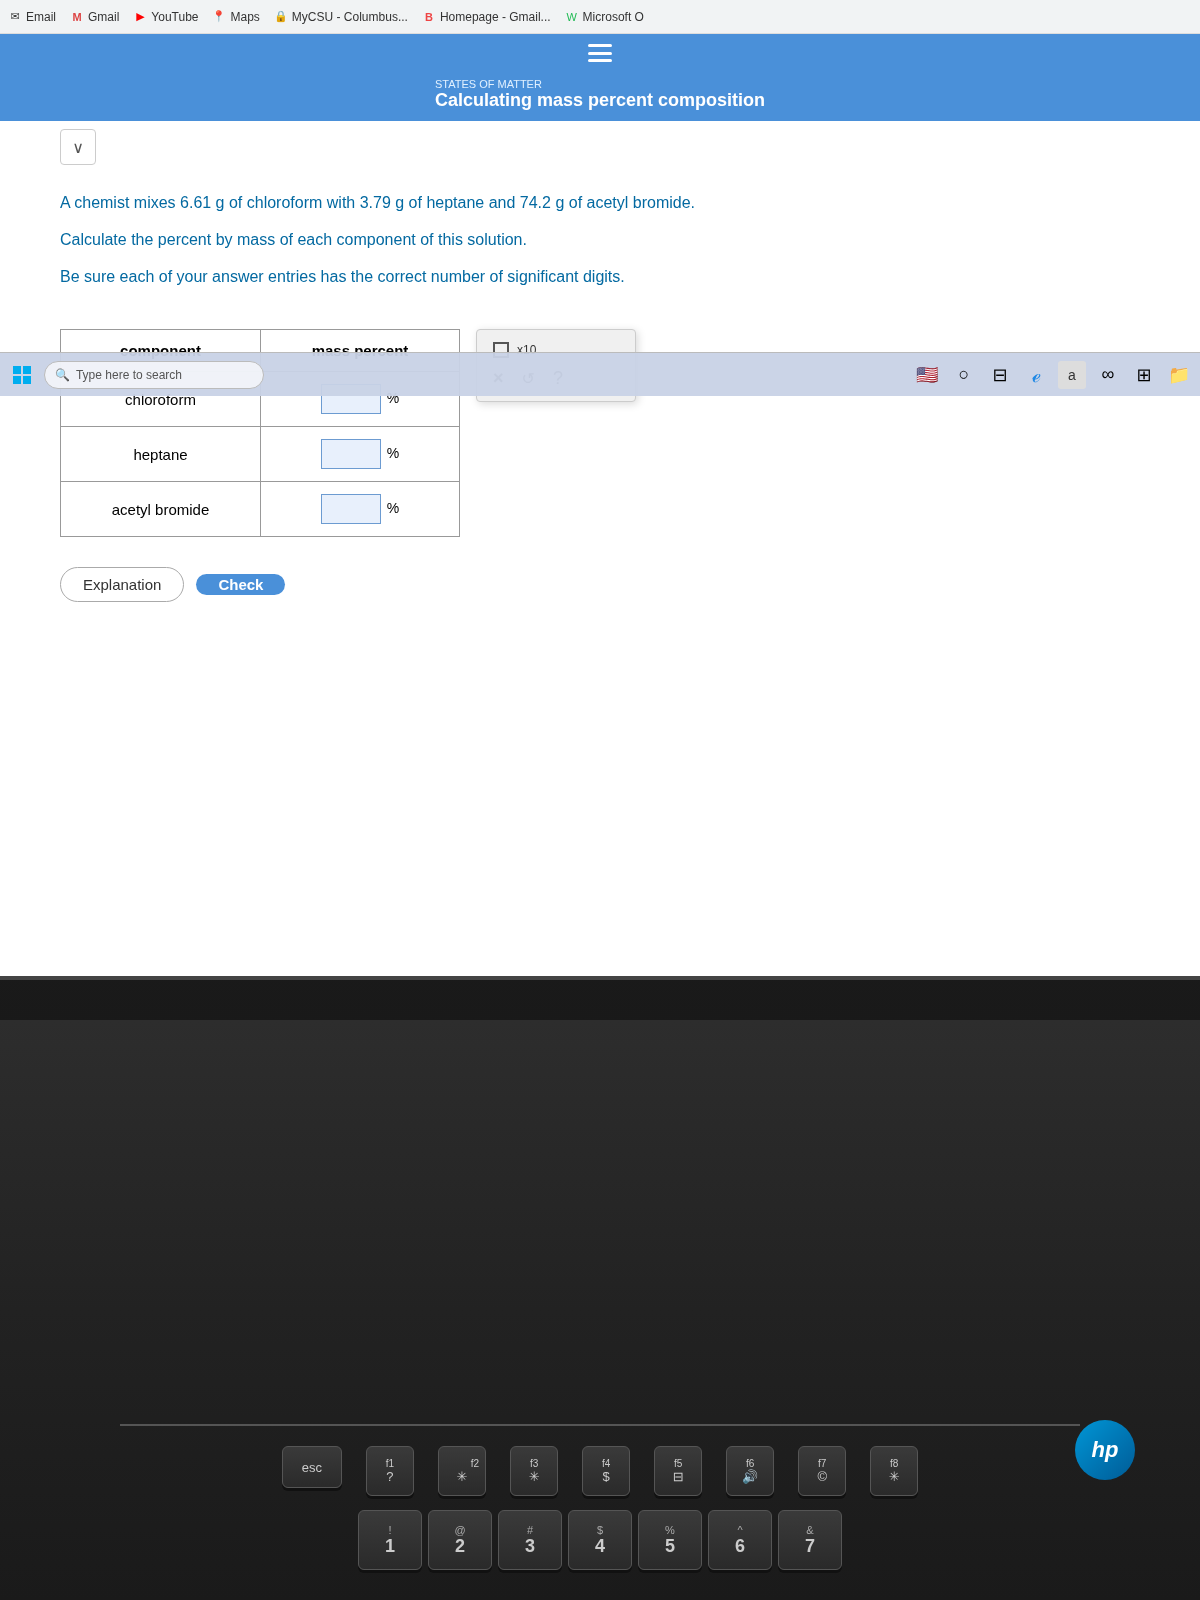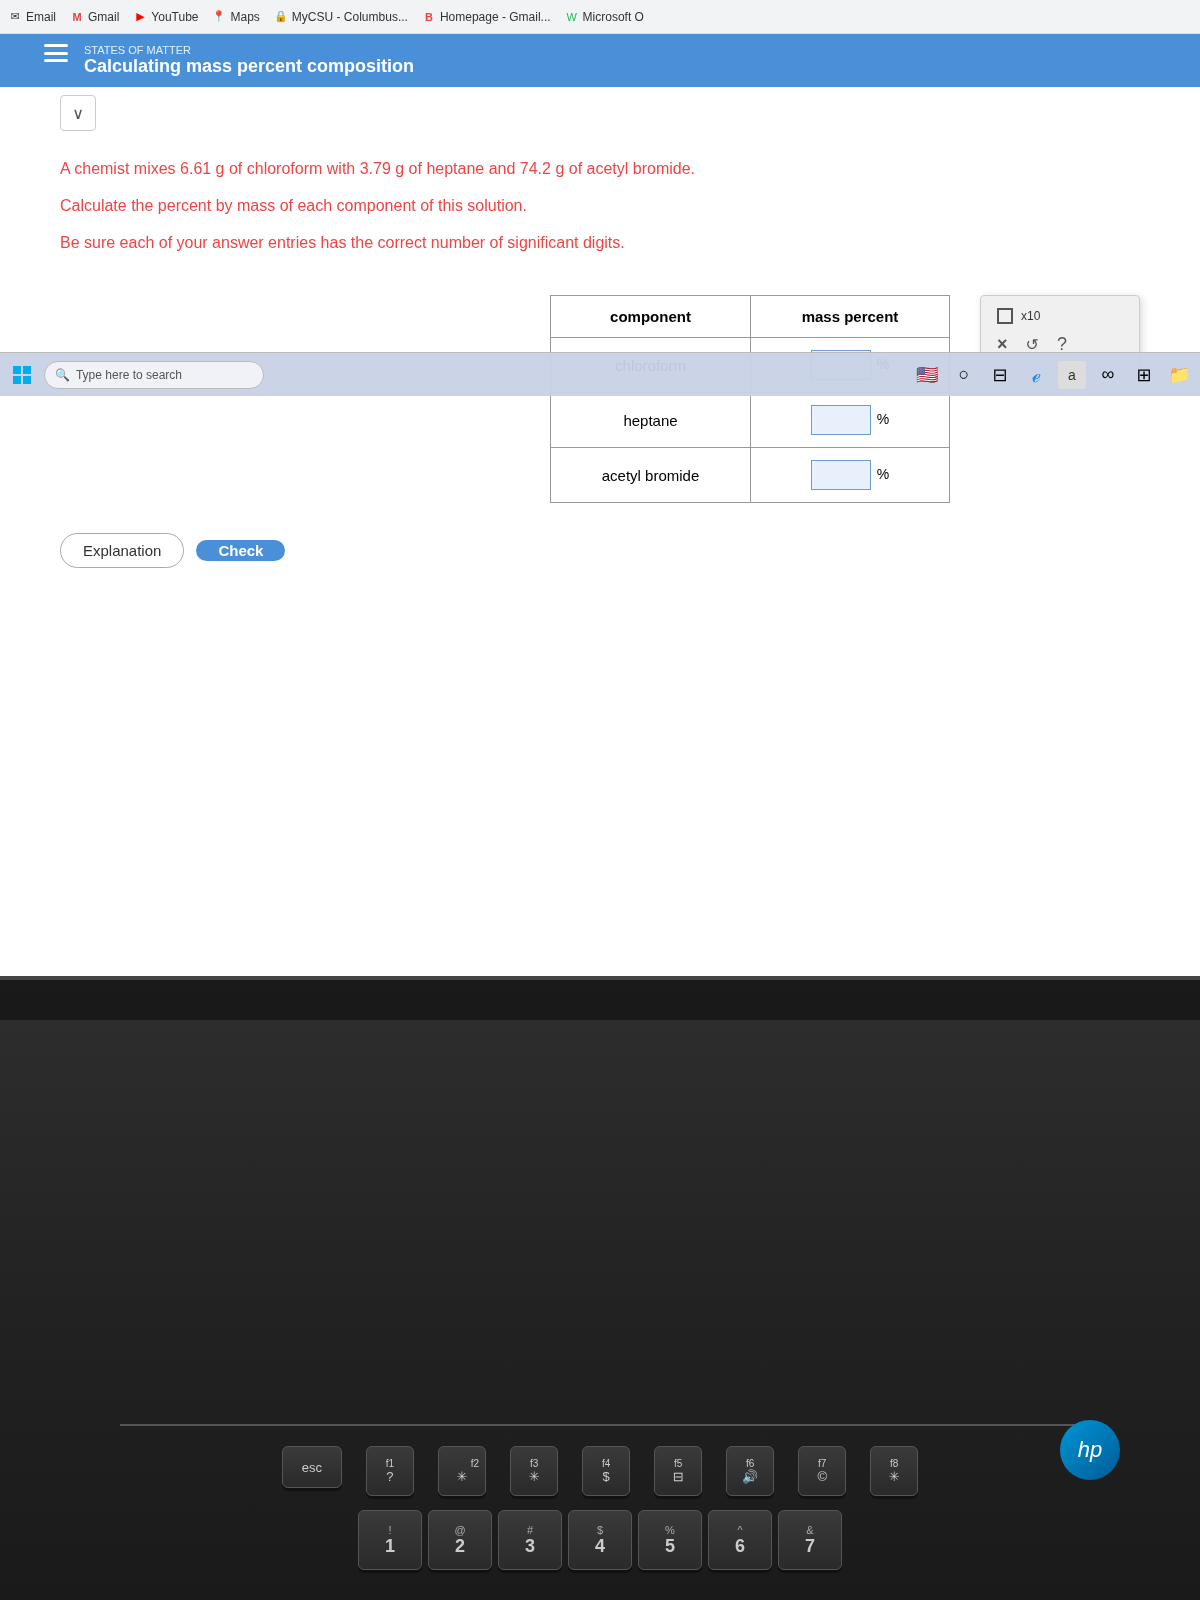--- a/index.html
+++ b/index.html
@@ -67,21 +67,23 @@
       width: 100%;
       background: #fff;
       min-height: 860px;
     }
 
     
     .page-header {
       background: #4a90d9;
       padding: 10px 44px;
       display: flex;
+      align-items: center;
       gap: 16px;
+      flex-direction: column;
     }
     .hamburger-icon {
       width: 24px;
       height: 18px;
       display: flex;
       flex-direction: column;
       justify-content: space-between;
       cursor: pointer;
     }
     .hamburger-icon span {
@@ -115,33 +117,32 @@
       cursor: pointer;
       font-size: 16px;
       color: #555;
     }
 
     
     .question-area {
       padding: 16px 60px 10px 60px;
       font-size: 16px;
       line-height: 1.8;
-      color: #ef4444;
+      color: #0369a1;
     }
     .question-area p {
       margin-bottom: 8px;
     }
 
     
     .table-container {
       margin: 20px 60px;
       display: flex;
       align-items: flex-start;
-      gap: 30px;
-      justify-content: flex-end;
+      gap: 16px;
     }
 
     .data-table {
       border-collapse: collapse;
       min-width: 400px;
     }
     .data-table th, .data-table td {
       border: 1px solid #999;
       padding: 12px 30px;
       text-align: center;
@@ -342,30 +343,30 @@
       display: flex;
       gap: 6px;
     }
     .kb-key.num { min-width: 64px; height: 60px; font-size: 16px; }
     .kb-key.num .top-char { font-size: 11px; color: #aaa; }
     .kb-key.num .bot-char { font-size: 18px; font-weight: bold; }
 
     .hp-logo {
       position: absolute;
       bottom: 120px;
-      right: 80px;
+      right: 65px;
       width: 60px;
       height: 60px;
       background: linear-gradient(135deg, #0096d6, #005b96);
       border-radius: 50%;
       display: flex;
       align-items: center;
       justify-content: center;
       font-size: 22px;
-      font-weight: normal;
+      font-weight: bold;
       color: #fff;
       font-style: italic;
       text-align: right;
     }
 
     .divider-line {
       width: 80%;
       height: 2px;
       background: #555;
       margin-bottom: 20px;

